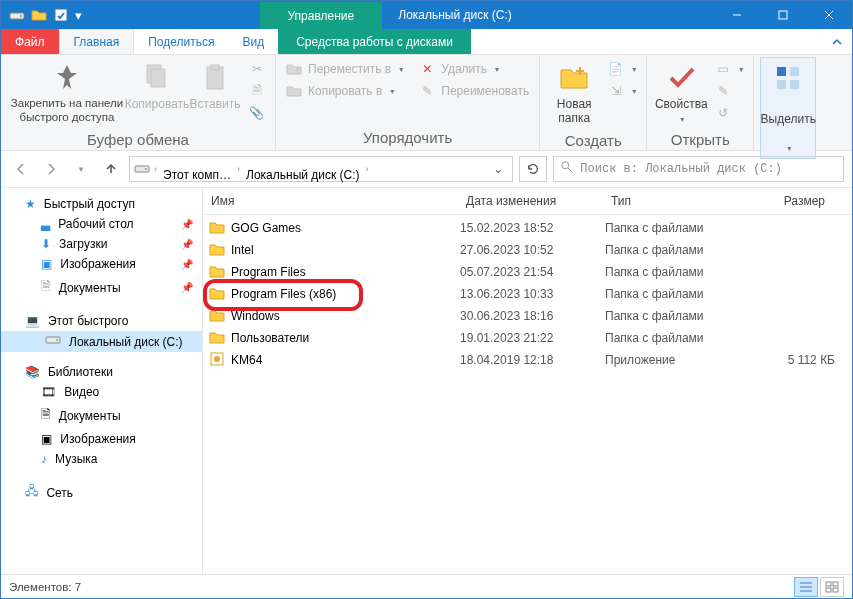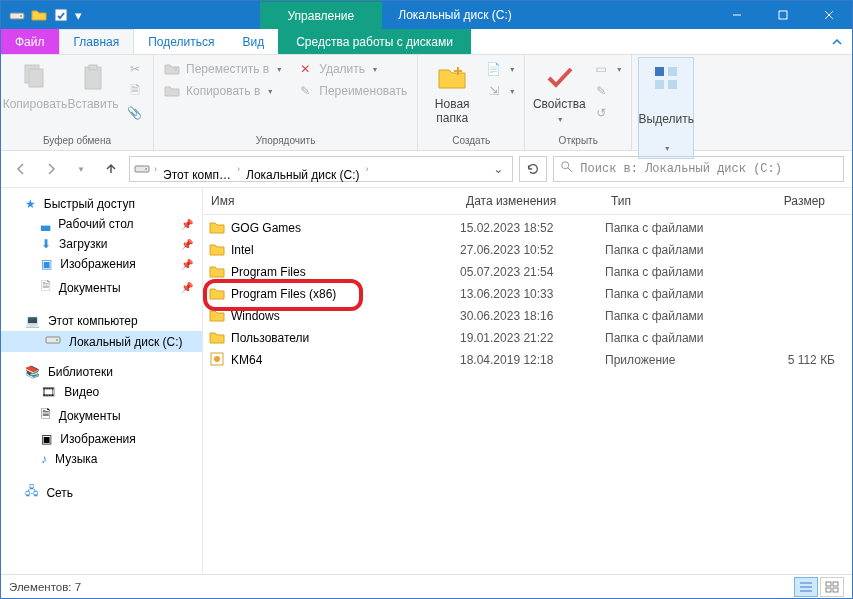--- a/index.html
+++ b/index.html
@@ -9,30 +9,30 @@
   .titlebar { height:28px; background:#1979ca; display:flex; align-items:stretch; color:#fff; }
   .qat { display:flex; align-items:center; gap:6px; padding:0 8px; background:#1979ca; }
   .qat .icon-sm { width:16px; height:16px; }
   .title-tab { background:#14a085; padding:0 28px; display:flex; align-items:center; color:#fff; border-top:1px solid #13946f; }
   .title-text { flex:1; display:flex; align-items:center; padding:0 16px; }
   .win-controls { display:flex; }
   .win-btn { width:46px; display:flex; align-items:center; justify-content:center; color:#fff; }
   
   .menubar { height:26px; background:#fff; display:flex; align-items:stretch; border-bottom:1px solid #e1e1e1;}
   .menutab { padding:0 14px; display:flex; align-items:center; color:#1979ca; }
-  .menutab.file { background:#d946ef; color:#fff; }
+  .menutab.file { background:#ef4444; color:#fff; }
   .menutab.active { background:#f5f6f7; border:1px solid #e1e1e1; border-bottom:none; color:#1979ca; font-weight:400; }
   .menutab.context { background:#14a085; color:#fff; margin-left:0; padding:0 18px;}
   .menubar .spacer { flex:1; }
   .collapse { width:30px; display:flex; align-items:center; justify-content:center; color:#1979ca;}
   
   .ribbon { height:96px; background:#f5f6f7; display:flex; border-bottom:1px solid #e1e1e1; }
   .group { display:flex; flex-direction:column; padding:2px 6px; border-right:1px solid #e1e1e1; }
   .group-body { flex:1; display:flex; align-items:flex-start; gap:2px;}
-  .group-label { text-align:center; font-size:10px; color:#666; padding:2px 0;}
+  .group-label { text-align:center; font-size:15px; color:#666; padding:2px 0;}
   .big-btn { display:flex; flex-direction:column; align-items:center; justify-content:flex-start; width:68px; padding:4px 2px; gap:4px; text-align:center; line-height:1.2; color:#444;}
   .big-btn.narrow { width:56px;}
   .big-btn .ic { width:32px; height:32px; display:flex; align-items:center; justify-content:center;}
   .small-col { display:flex; flex-direction:column; gap:2px; padding-top:2px;}
   .small-btn { display:flex; align-items:center; gap:6px; padding:2px 4px; color:#555; white-space:nowrap;}
   .small-btn .ic { width:16px; height:16px; display:flex; align-items:center; justify-content:center;}
   .disabled { color:#b0b0b0; }
   .disabled svg * { stroke:#c5c5c5 !important; fill:#d8d8d8 !important; }
   .dd { font-size:8px; color:#777; margin-left:2px;}
   
@@ -155,20 +155,28 @@
       <svg width="12" height="12">
           <path d="M2 8 L6 4 L10 8" fill="none" stroke="#1979ca" stroke-width="1.5"></path>
         </svg>
     </div>
   </div>
 
   <div class="ribbon">
 
     <div class="group">
       <div class="group-body">
+        <div class="big-btn" style="width:120px">
+          <span class="ic">
+              <svg viewBox="0 0 32 32">
+                <path d="M16 4l4 8h6l-8 6 2 10-4-4-4 4 2-10-8-6h6z" fill="#7a7a7a"></path>
+              </svg>
+            </span>
+          <span style="font-size:11.5px;">Закрепить на панели быстрого доступа</span>
+        </div>
         <div class="big-btn narrow disabled">
           <span class="ic">
               <svg viewBox="0 0 32 32">
                 <rect x="6" y="4" width="14" height="18" fill="#fff" stroke="#bfbfbf"></rect>
                 <rect x="10" y="8" width="14" height="18" fill="#fff" stroke="#bfbfbf"></rect>
               </svg>
             </span>
           <span>Копировать</span>
         </div>
         <div class="big-btn narrow disabled">
@@ -375,21 +383,21 @@
           <span class="pin">📌</span>
         </div>
       <div class="nav-item sub">
           <span style="color:#888">🗎</span>
           <span>Документы</span>
           <span class="pin">📌</span>
         </div>
       <div class="nav-gap"></div>
       <div class="nav-item">
           <span style="color:#2f8fe0">💻</span>
-          <span>Этот компьютер</span>
+          <span>Этот быстрого</span>
         </div>
       <div class="nav-item sub2 sel">
           <span><svg width="16" height="12" viewBox="0 0 16 12">
               <rect x="1" y="3" width="14" height="6" rx="1" fill="#e8e8e8" stroke="#888"></rect>
               <circle cx="12" cy="6" r="1" fill="#66c24a"></circle>
             </svg></span>
           <span>Локальный диск (C:)</span>
         </div>
       <div class="nav-gap"></div>
       <div class="nav-item">

